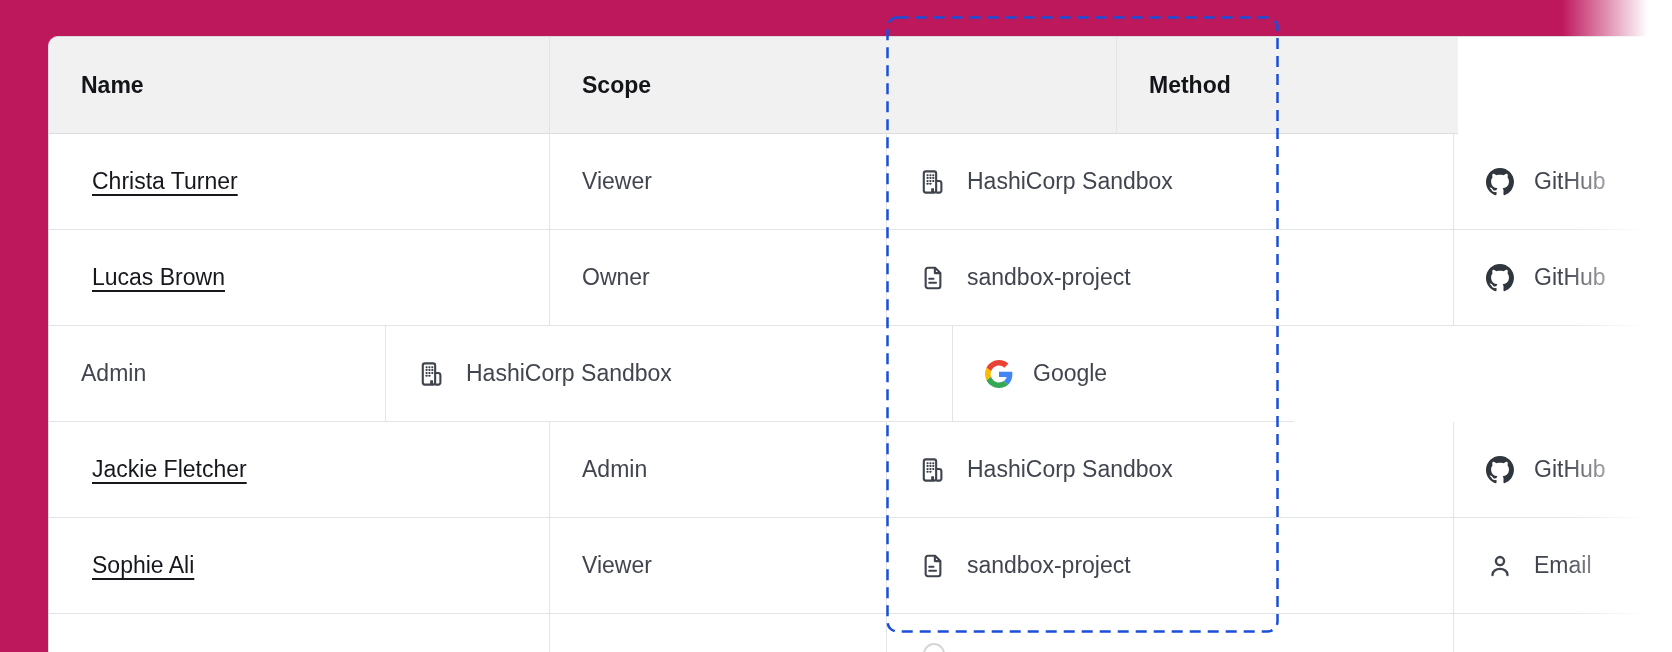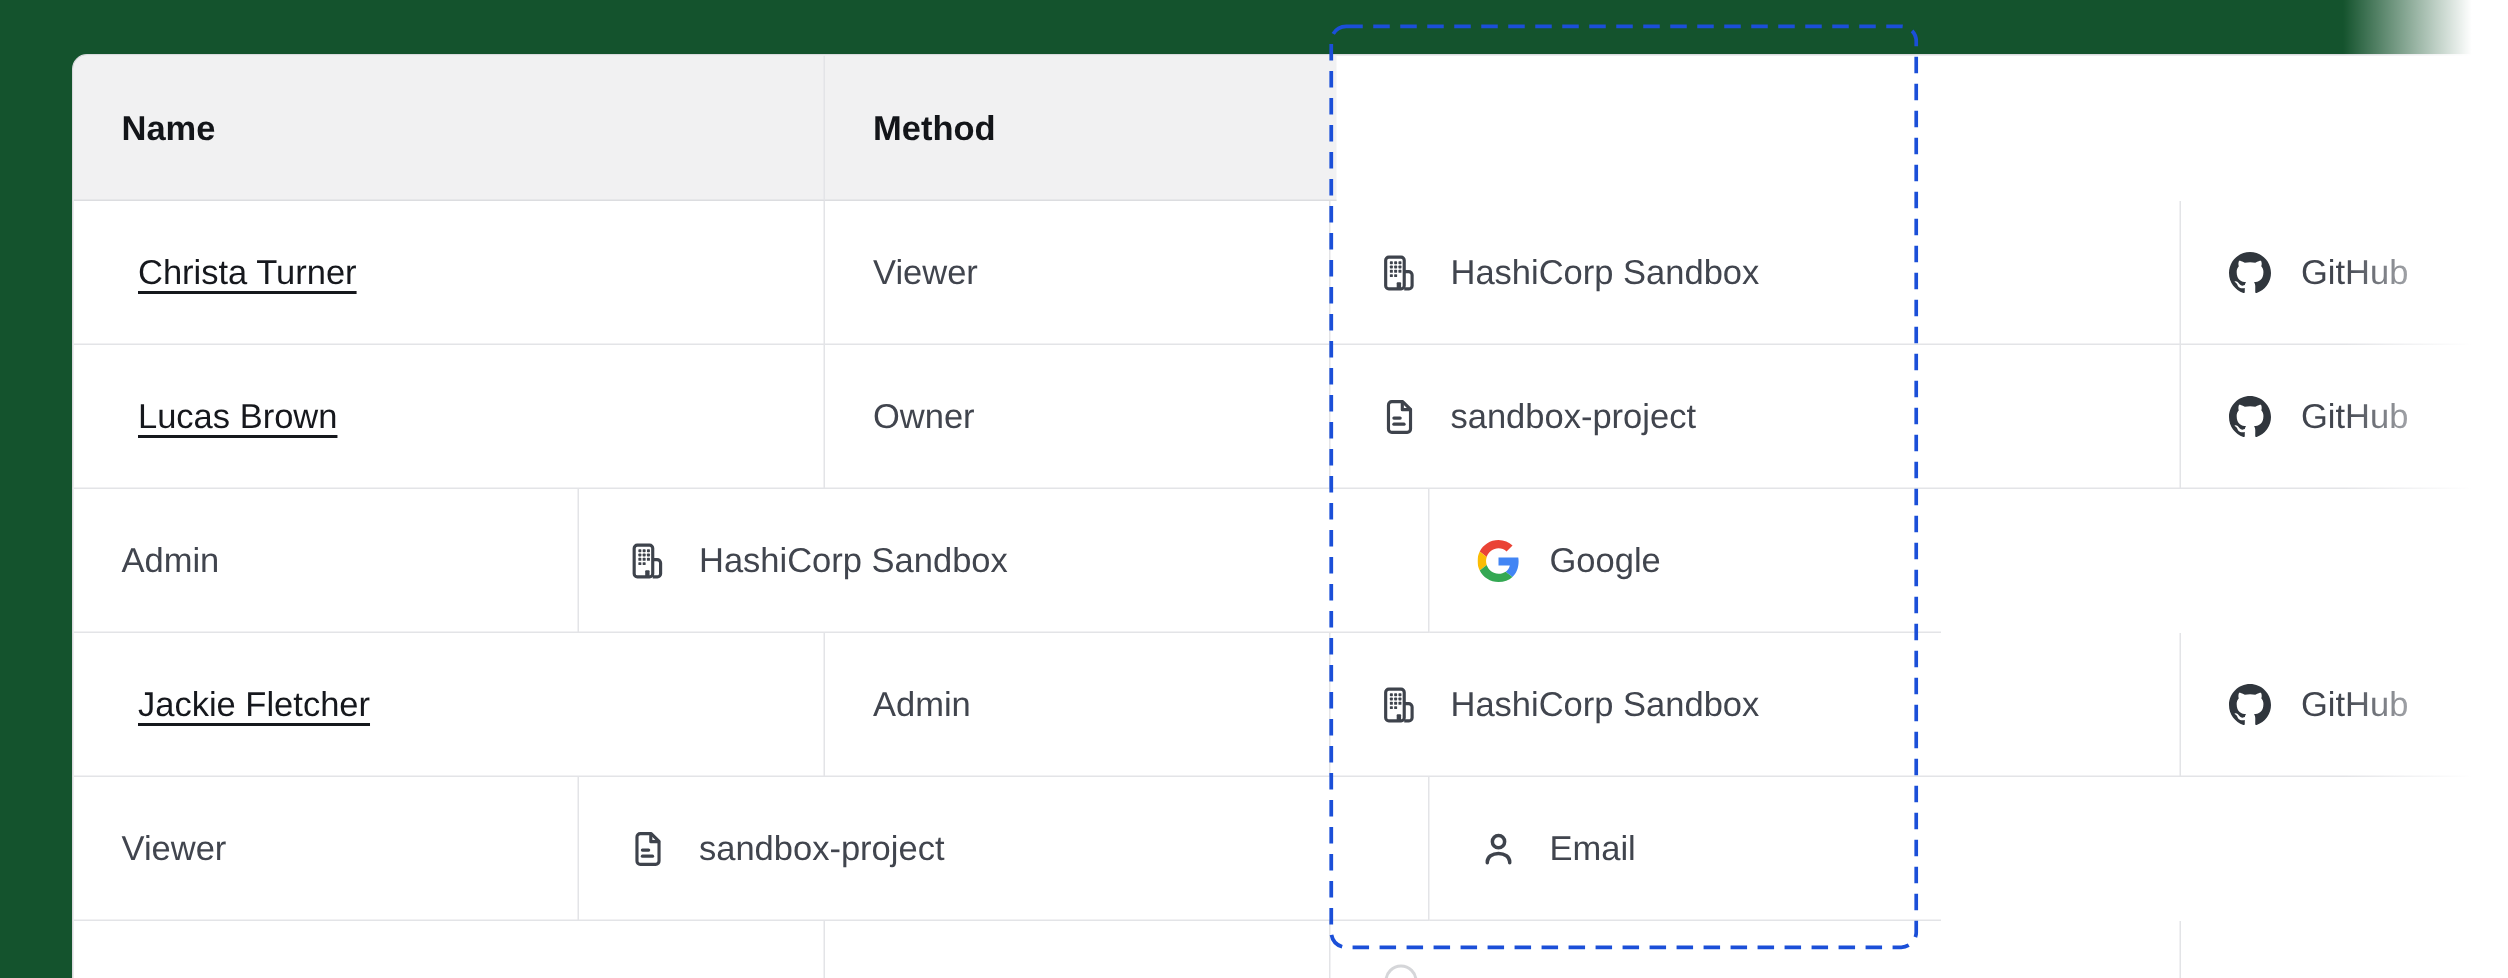--- a/index.html
+++ b/index.html
@@ -2,21 +2,21 @@
 <html><head>
 <meta charset="utf-8">
 <title>Members Table</title>
 <style>
   html, body { margin: 0; padding: 0; background: #ffffff; }
   .viewport {
     position: relative;
     width: 1672px;
     height: 652px;
     overflow: hidden;
-    background: #14532d;
+    background: #be185d;
     font-family: "Liberation Sans", "DejaVu Sans", sans-serif;
   }
   .table {
     position: absolute;
     left: 48px;
     top: 36px;
     width: 1747px;
     background: #ffffff;
     border: 1px solid #d9dadd;
     border-radius: 10px 10px 0 0;
@@ -94,20 +94,23 @@
 </style>
 </head>
 <body>
 
 <div class="viewport">
 
   <div class="table">
     <div class="row header-row">
       <div class="cell c-name">
         <span>Name</span>
+      </div>
+      <div class="cell c-scope">
+        <span>Scope</span>
       </div>
       <div class="cell c-method">
         <span>Method</span>
       </div>
     </div>
 
     <div>
         <div class="row body-row">
     <div class="cell c-name">
       <a class="name-link">Christa Turner</a>
@@ -256,20 +259,23 @@
         <span class="icon">
                 <svg viewBox="0 0 16 16" aria-hidden="true">
     <path fill="#30363d" fill-rule="evenodd" clip-rule="evenodd" d="M8 0C3.58 0 0 3.58 0 8c0 3.54 2.29 6.53 5.47 7.59.4.07.55-.17.55-.38 0-.19-.01-.82-.01-1.49-2.01.37-2.53-.49-2.69-.94-.09-.23-.48-.94-.82-1.13-.28-.15-.68-.52-.01-.53.63-.01 1.08.58 1.23.82.72 1.21 1.87.87 2.33.66.07-.52.28-.87.51-1.07-1.78-.2-3.64-.89-3.64-3.95 0-.87.31-1.59.82-2.15-.08-.2-.36-1.02.08-2.12 0 0 .67-.21 2.2.82.64-.18 1.32-.27 2-.27s1.36.09 2 .27c1.53-1.04 2.2-.82 2.2-.82.44 1.1.16 1.92.08 2.12.51.56.82 1.27.82 2.15 0 3.07-1.87 3.75-3.65 3.95.29.25.54.73.54 1.48 0 1.07-.01 1.93-.01 2.2 0 .21.15.46.55.38A8.01 8.01 0 0 0 16 8c0-4.42-3.58-8-8-8z"></path>
   </svg>
               </span>
         <span>GitHub</span>
       </span>
     </div>
   </div>
         <div class="row body-row">
+    <div class="cell c-name">
+      <a class="name-link">Sophie Ali</a>
+    </div>
     <div class="cell c-role">
       <span>Viewer</span>
     </div>
     <div class="cell c-scope">
       <span class="with-icon">
         <span class="icon">
                 <svg viewBox="0 0 24 24" fill="none" stroke="#3e434c" stroke-width="1.8" stroke-linecap="round" stroke-linejoin="round" aria-hidden="true">
     <path d="M13.8 3.2H7.6a1.9 1.9 0 0 0-1.9 1.9v13.8a1.9 1.9 0 0 0 1.9 1.9h8.8a1.9 1.9 0 0 0 1.9-1.9V7.7l-4.5-4.5z"></path>
     <path d="M13.6 3.5v4.3h4.5"></path>
     <path d="M8.8 12.6h3.6"></path>

